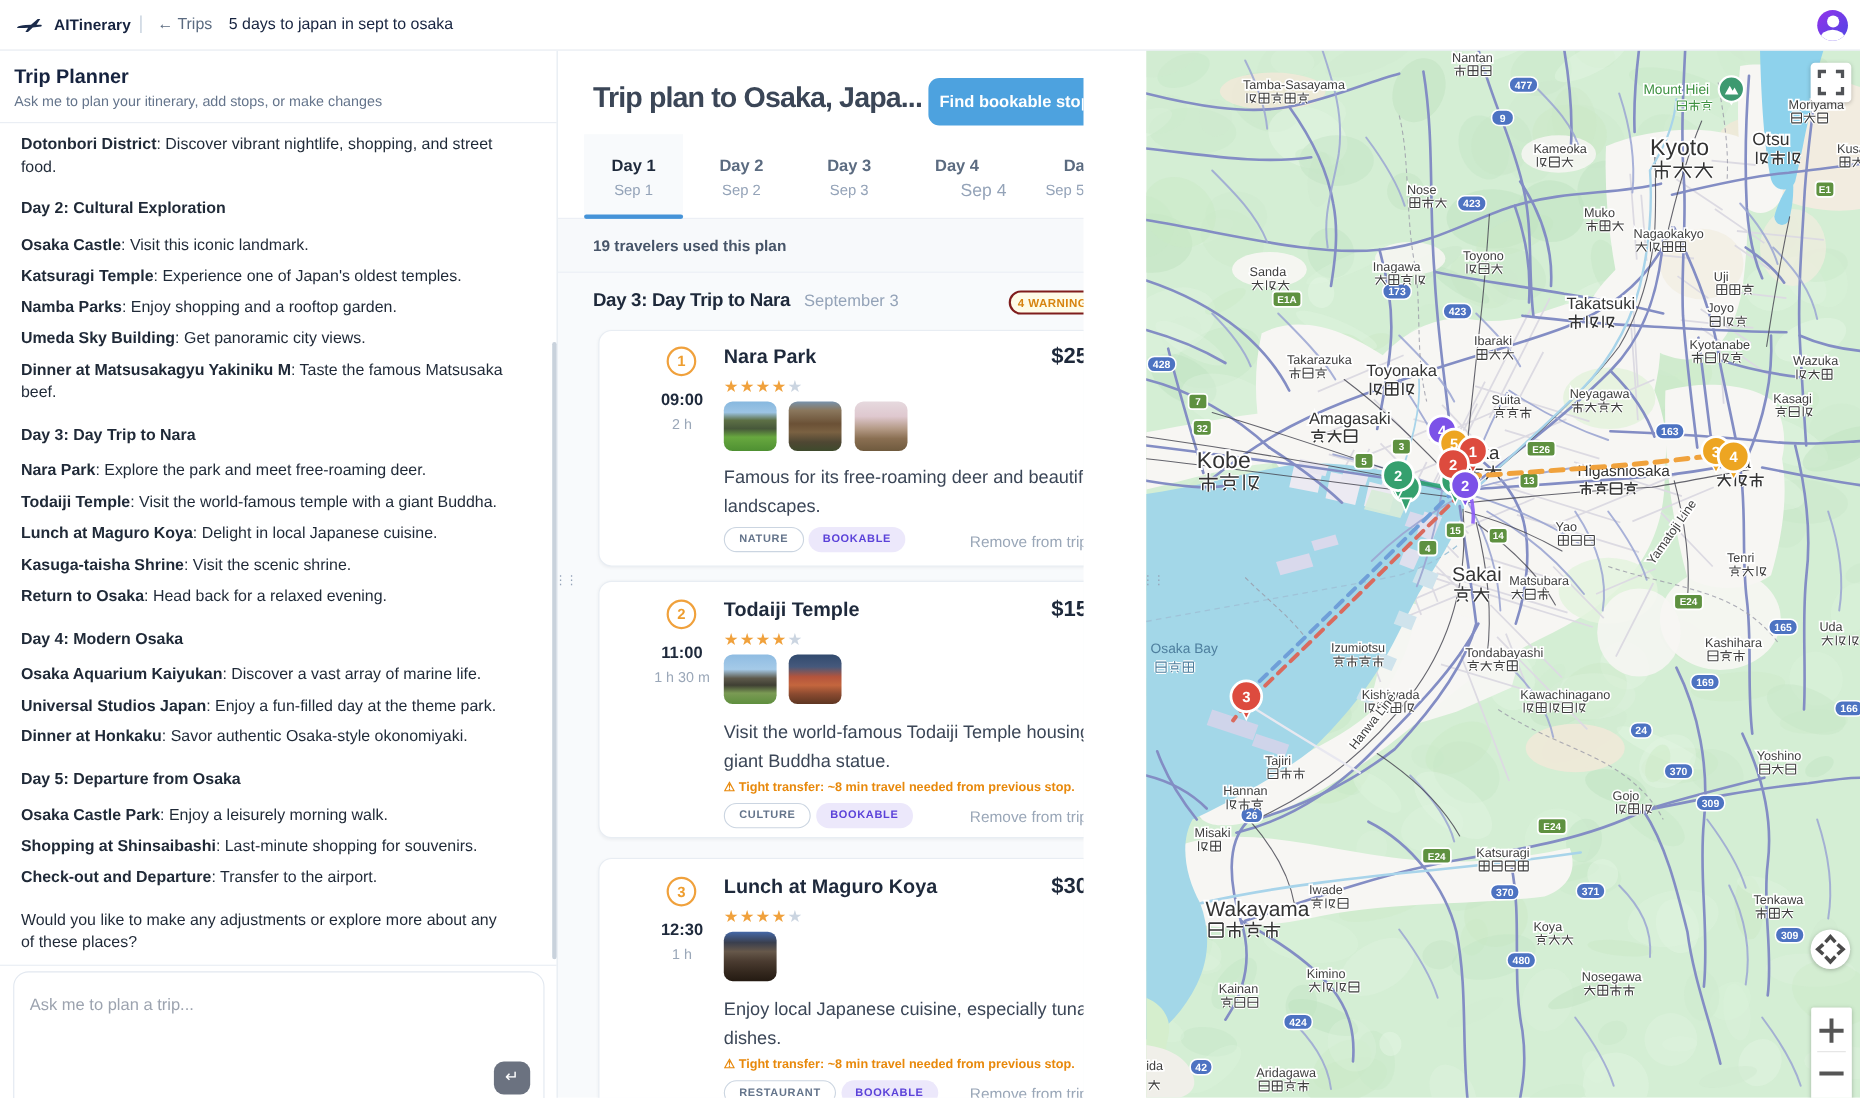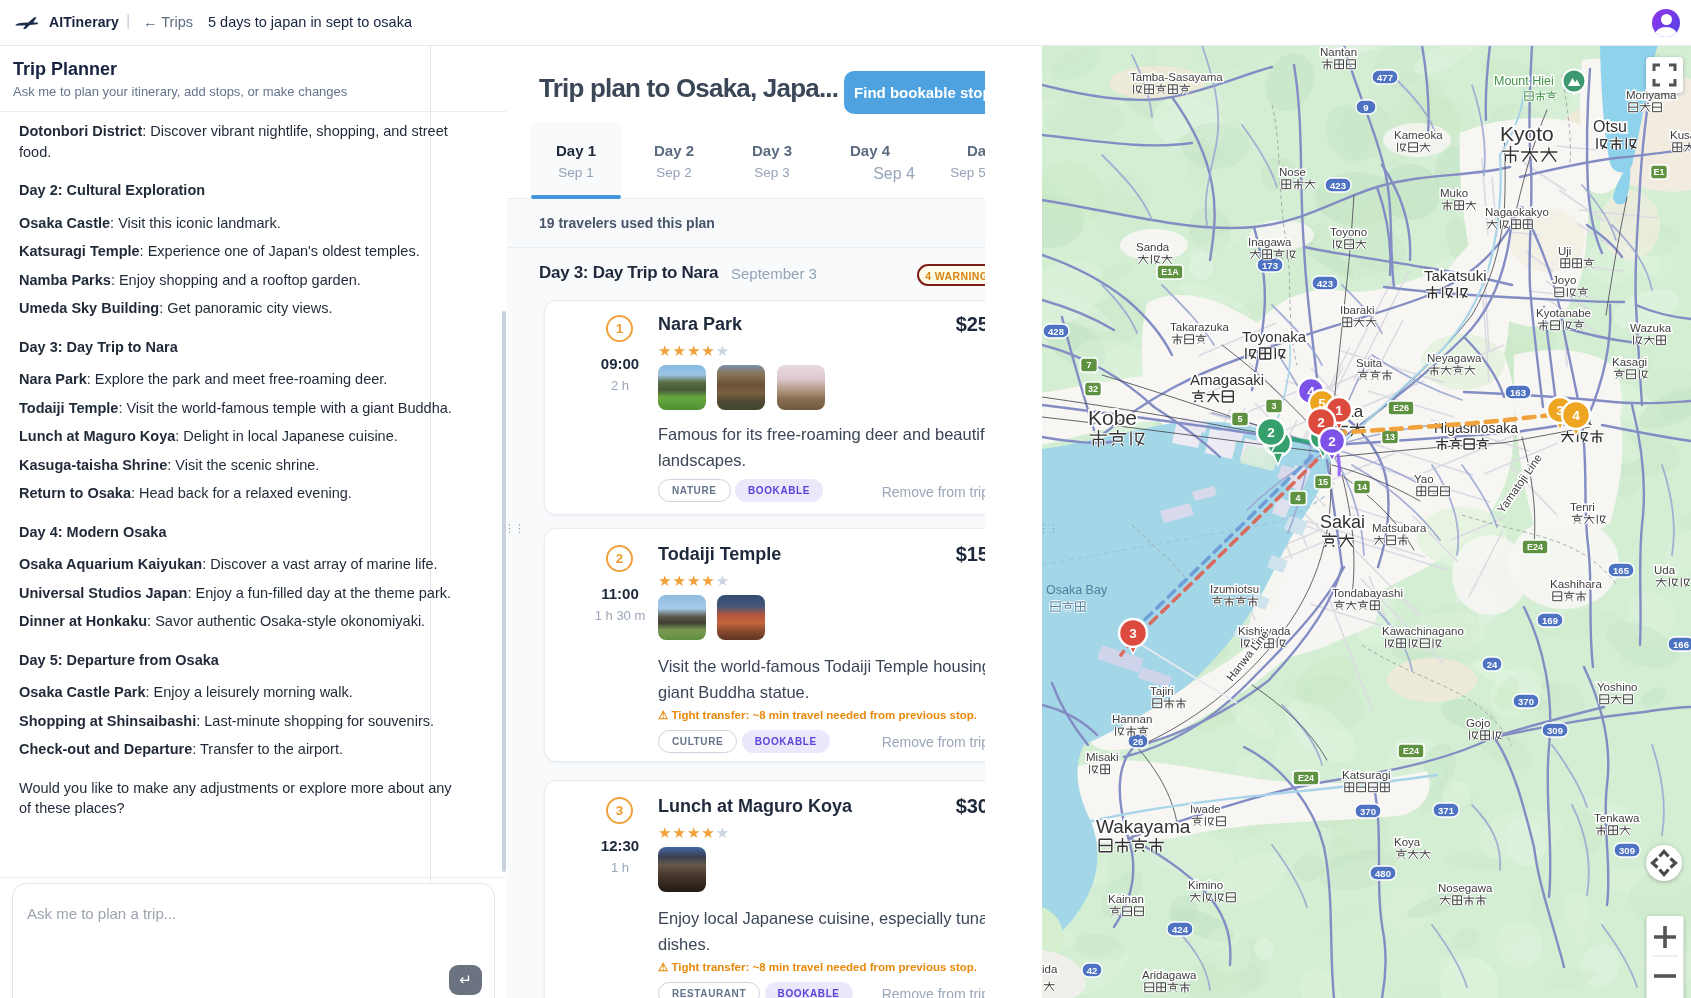--- a/index.html
+++ b/index.html
@@ -1,17 +1,17 @@
 <!DOCTYPE html>
 <html><head><meta charset="utf-8"><style>
 * { margin:0; padding:0; box-sizing:border-box; }
 html,body { width:1691px; height:998px; font-family:"Liberation Sans",sans-serif; background:#fff; overflow:hidden; }
 .abs { position:absolute; }
 #nav { position:absolute; left:0; top:0; width:1691px; height:46px; background:#fff; border-bottom:1px solid #e5eaf0; z-index:30; }
-#sidebar { position:absolute; left:0; top:46px; width:431px; height:952px; background:#fff; border-right:1px solid #e2e8f0; z-index:20; }
+#sidebar { position:absolute; left:0; top:46px; width:507px; height:952px; background:#fff; border-right:1px solid #e2e8f0; z-index:20; }
 #midpanel { position:absolute; left:507px; top:46px; width:478px; height:952px; background:#fff; z-index:10; overflow:hidden; }
 #mapwrap { position:absolute; left:1042px; top:45px; width:649px; height:953px; z-index:5; }
 .lb { font-size:11.5px; fill:#3e3e3e; paint-order:stroke; stroke:#ffffff; stroke-width:3px; font-weight:500; }
 .lbb { fill:#333; paint-order:stroke; stroke:#fff; stroke-width:3.5px; font-weight:500; }
 .lbg { font-size:12.5px; fill:#3f9243; paint-order:stroke; stroke:#fff; stroke-width:3px; font-weight:500; }
 .tag { display:inline-block; font-size:10px; font-weight:bold; letter-spacing:0.6px; padding:5px 13px; border-radius:999px; color:#64748b; border:1px solid #cbd5e1; background:#fff; }
 .tagp { display:inline-block; font-size:10px; font-weight:bold; letter-spacing:0.6px; padding:6px 13px; border-radius:999px; color:#5b42d9; background:#ece8fb;text-align:right; }
 .ph { display:inline-block; border-radius:8px; margin-right:7px; vertical-align:top; }
 p.it { font-size:14.5px; line-height:20.5px; color:#1f2937; margin-bottom:8px; white-space:nowrap; }
 p.hd { font-size:14.5px; line-height:20.5px; color:#1f2937; font-weight:bold; margin:18px 0 12px; }
@@ -36,20 +36,21 @@
     <div class="abs" style="left:13px;top:13px;font-size:18px;font-weight:bold;color:#16233f">Trip Planner</div>
     <div class="abs" style="left:13px;top:38px;font-size:13px;color:#64748b">Ask me to plan your itinerary, add stops, or make changes</div>
   </div>
   <div class="abs" style="left:19px;top:75px;width:470px;">
     <p class="it"><b>Dotonbori District</b>: Discover vibrant nightlife, shopping, and street<br>food.</p>
     <p class="hd">Day 2: Cultural Exploration</p>
     <p class="it"><b>Osaka Castle</b>: Visit this iconic landmark.</p>
     <p class="it"><b>Katsuragi Temple</b>: Experience one of Japan's oldest temples.</p>
     <p class="it"><b>Namba Parks</b>: Enjoy shopping and a rooftop garden.</p>
     <p class="it"><b>Umeda Sky Building</b>: Get panoramic city views.</p>
+    <p class="it"><b>Dinner at Matsusakagyu Yakiniku M</b>: Taste the famous Matsusaka<br>beef.</p>
     <p class="hd">Day 3: Day Trip to Nara</p>
     <p class="it"><b>Nara Park</b>: Explore the park and meet free-roaming deer.</p>
     <p class="it"><b>Todaiji Temple</b>: Visit the world-famous temple with a giant Buddha.</p>
     <p class="it"><b>Lunch at Maguro Koya</b>: Delight in local Japanese cuisine.</p>
     <p class="it"><b>Kasuga-taisha Shrine</b>: Visit the scenic shrine.</p>
     <p class="it"><b>Return to Osaka</b>: Head back for a relaxed evening.</p>
     <p class="hd">Day 4: Modern Osaka</p>
     <p class="it"><b>Osaka Aquarium Kaiyukan</b>: Discover a vast array of marine life.</p>
     <p class="it"><b>Universal Studios Japan</b>: Enjoy a fun-filled day at the theme park.</p>
     <p class="it"><b>Dinner at Honkaku</b>: Savor authentic Osaka-style okonomiyaki.</p>

